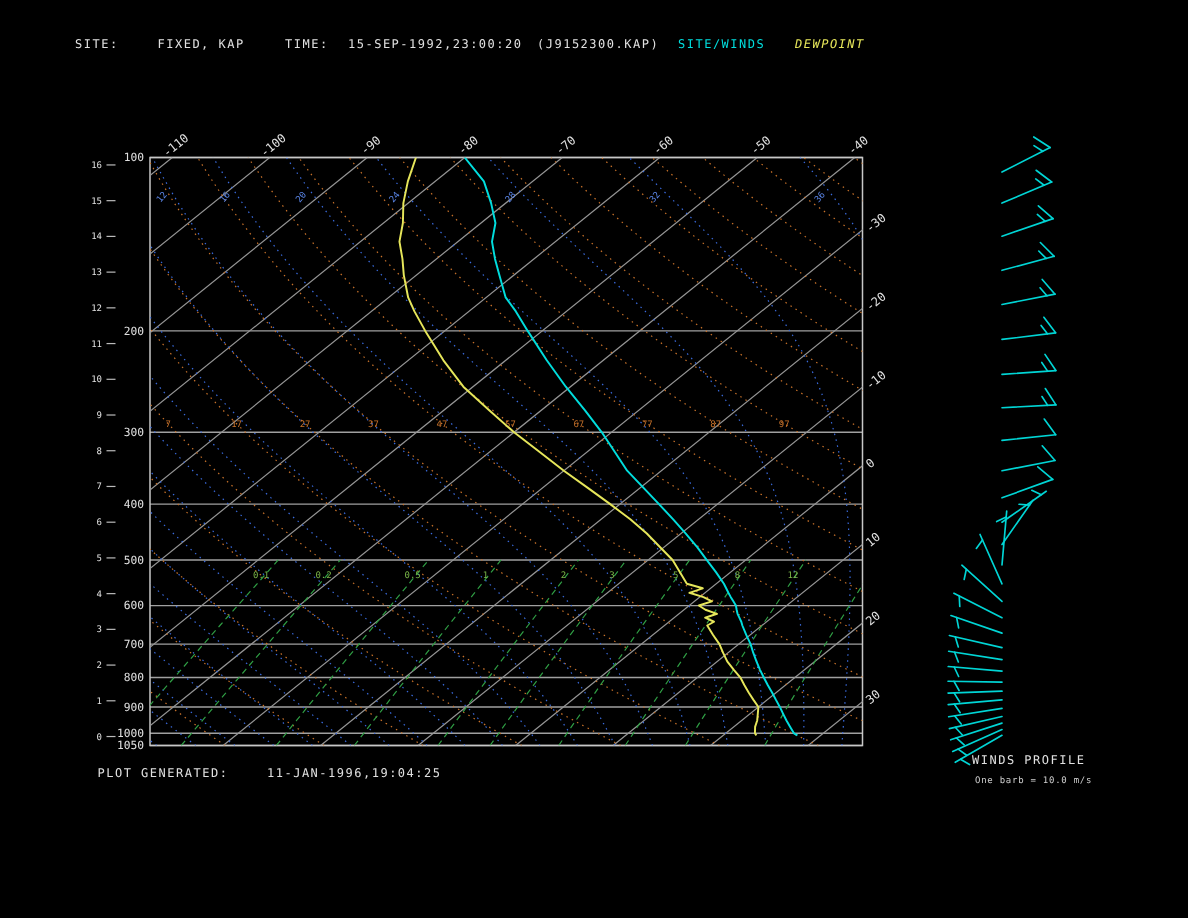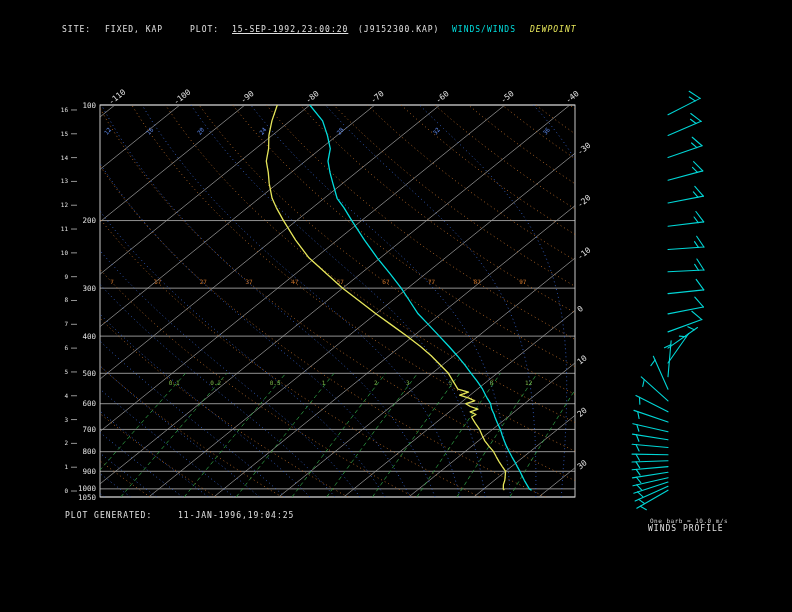--- a/index.html
+++ b/index.html
@@ -9,26 +9,26 @@
   .hdr{font-size:8px;letter-spacing:1px;color:#e0e0e0;}
   .cyan{color:#00dddd;}
   .yellow{color:#e6e65a;}
   .small{font-size:6px;letter-spacing:0.5px;color:#cfcfcf;}
   #plot{position:absolute;left:0;top:0;}
   svg text{font-family:"DejaVu Sans Mono",monospace;}
 </style>
 </head>
 <body>
 
-<div class="abs hdr" style="left:62px;top:25px;">SITE:</div>
+<div class="abs hdr" style="left:50px;top:25px;">SITE:</div>
 <div class="abs hdr" style="left:105px;top:25px;">FIXED, KAP</div>
-<div class="abs hdr" style="left:190px;top:25px;">PLOT:</div>
-<div class="abs hdr" style="left:232px;top:25px;text-decoration:underline;">15-SEP-1992,23:00:20</div>
+<div class="abs hdr" style="left:190px;top:25px;">TIME:</div>
+<div class="abs hdr" style="left:232px;top:25px;">15-SEP-1992,23:00:20</div>
 <div class="abs hdr" style="left:358px;top:25px;">(J9152300.KAP)</div>
-<div class="abs hdr cyan" style="left:452px;top:25px;">WINDS/WINDS</div>
+<div class="abs hdr cyan" style="left:452px;top:25px;">SITE/WINDS</div>
 <div class="abs hdr yellow" style="left:530px;top:25px;font-style:italic;">DEWPOINT</div>
 
 <svg id="plot" width="792" height="612">
     <defs>
       <clipPath id="pc">
         <rect x="100" y="105" width="475" height="392"></rect>
       </clipPath>
     </defs>
     <g stroke="#a0a0a0" stroke-width="0.9">
       <line x1="100" y1="105" x2="575" y2="105"></line>
@@ -300,14 +300,14 @@
       <line x1="696.0753980302994" y1="123.47770029262736" x2="690.4849494599683" y2="119.26499513056302"></line>
       <line x1="668" y1="114.71406495624721" x2="700.0762348707813" y2="98.37040696562353"></line>
       <line x1="700.0762348707813" y1="98.37040696562353" x2="689.1735174874907" y2="91.29009951042818"></line>
       <line x1="695.1756989877452" y1="100.86735471419104" x2="689.3050050121273" y2="97.05488146908584"></line>
     </g>
   </svg>
 
 <div class="abs hdr" style="left:65px;top:511px;text-align:center;">PLOT GENERATED:</div>
 <div class="abs hdr" style="left:178px;top:511px;">11-JAN-1996,19:04:25</div>
 
-<div class="abs hdr" style="left:648px;top:524px;">WINDS PROFILE</div>
+<div class="abs hdr" style="left:648px;top:502px;">WINDS PROFILE</div>
 <div class="abs small" style="left:650px;top:517px;">One barb = 10.0 m/s</div>
 
 </body></html>

